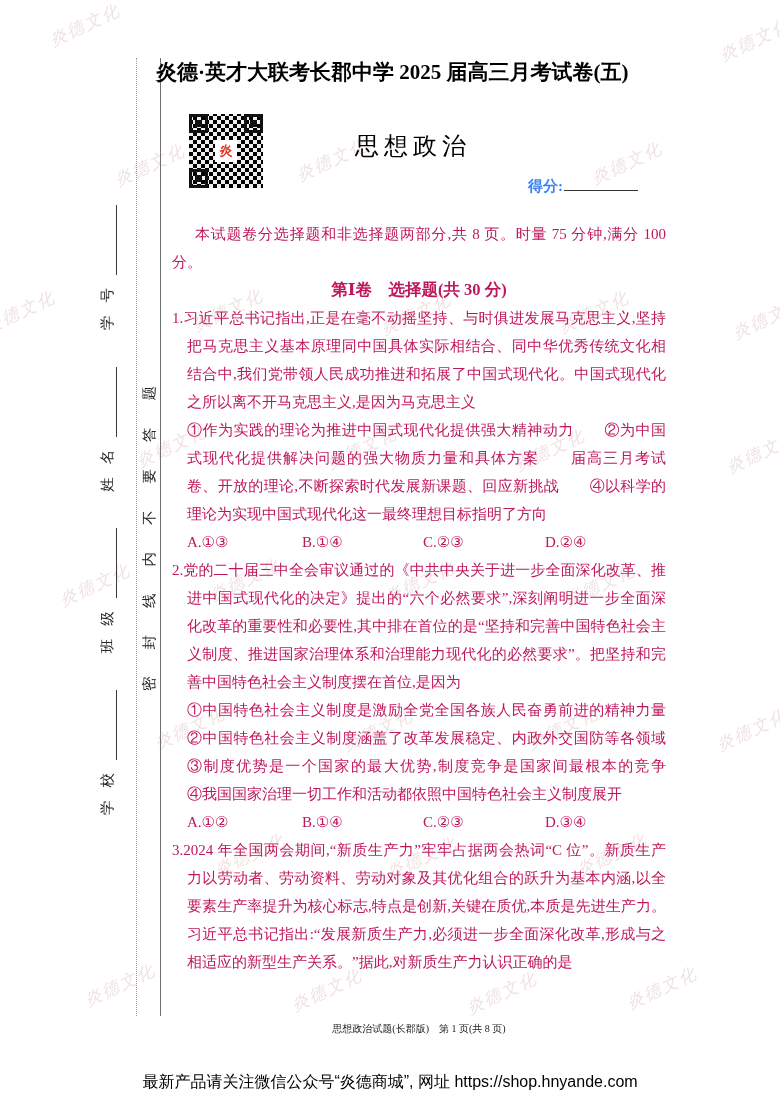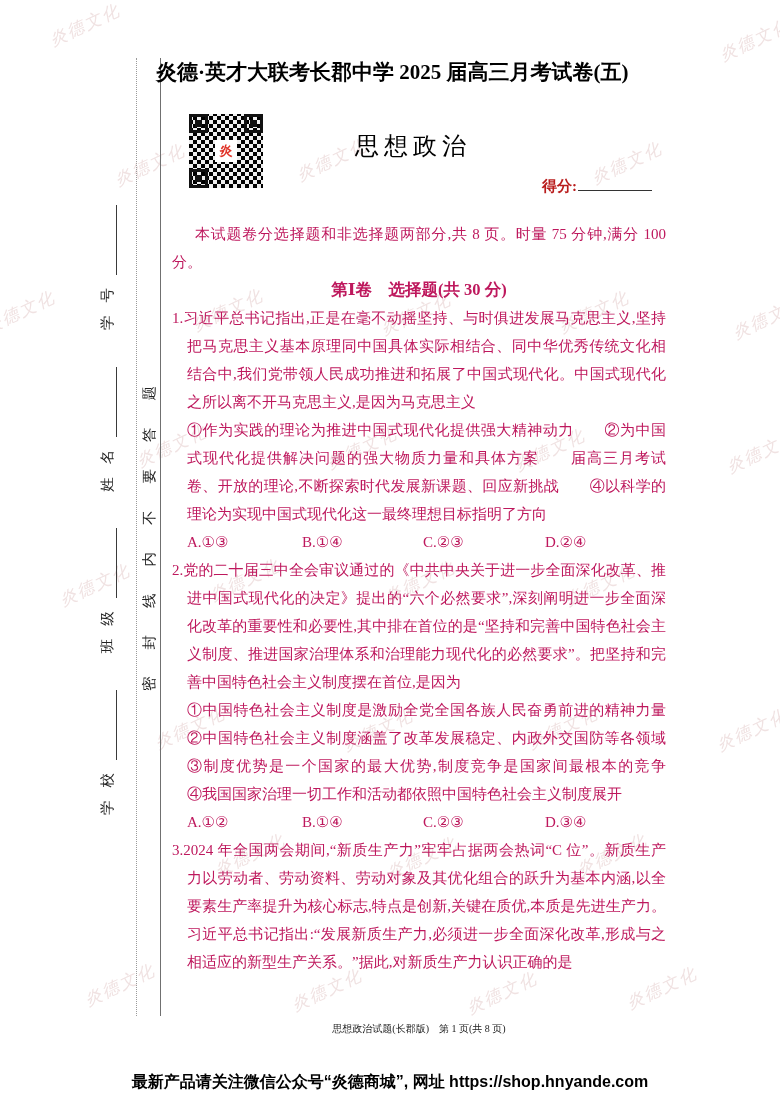--- a/index.html
+++ b/index.html
@@ -35,38 +35,38 @@
       background-blend-mode:difference;}
   .finder{position:absolute;width:19px;height:19px;box-sizing:border-box;
       border:3px solid #111;padding:3px;background:#111;background-clip:content-box;}
   .f-tl{left:2px;top:2px}.f-tr{right:2px;top:2px}.f-bl{left:2px;bottom:2px}
   .qr-logo{position:absolute;left:50%;top:50%;width:22px;height:22px;transform:translate(-50%,-50%);
       background:#fff;display:flex;align-items:center;justify-content:center;}
   .qr-flame{color:#e03428;font-size:13px;font-weight:bold;font-family:"Liberation Sans","DejaVu Sans",sans-serif;}
   .subject{position:absolute;top:130px;left:293px;width:240px;text-align:center;
       font-size:24px;font-weight:normal;letter-spacing:5px;color:#000;
       font-family:"Liberation Sans","DejaVu Sans",sans-serif;}
-  .score{position:absolute;top:177px;left:542px;font-size:15px;font-weight:bold;color:#b91c1c;}
+  .score{position:absolute;top:177px;left:528px;font-size:15px;font-weight:bold;color:#3b82f6;}
   .score-line{display:inline-block;width:74px;height:2px;border-bottom:1px solid #333;margin-left:1px;}
 
   
   .main{position:absolute;left:172px;top:220px;width:494px;font-size:15px;line-height:28px;
       text-align:justify;word-break:break-all;color:#be185d;}
   .main p{margin:0;}
   .intro{text-indent:23px;}
   .section{margin:13px 0 8px 0;text-align:center;font-weight:bold;font-size:16.5px;line-height:28px;}
   .part .ph{font-weight:bold;font-family:"Liberation Sans","DejaVu Sans",sans-serif;}
   .stem{padding-left:15px;text-indent:-15px;}
   .items{padding-left:15px;}
   .choices{margin-left:15px;display:grid;grid-template-columns:115px 121px 122px 1fr;line-height:28px;}
 
   
   .footer{position:absolute;left:172px;width:494px;top:1022px;text-align:center;font-size:10px;color:#222;}
   .bottom-note{position:absolute;left:0;width:780px;top:1072px;text-align:center;
-      font-size:16px;font-weight:bold;color:#000;
+      font-size:16px;font-weight:normal;color:#000;
       font-family:"Liberation Sans","DejaVu Sans",sans-serif;}
 </style>
 </head>
 <body>
 
 <div class="page">
 
   <div class="wm-layer" id="wm-layer">
       <span class="wm" style="left: 85px; top: 25px; color: rgb(240, 226, 226);">炎德文化</span>
       <span class="wm" style="left: 755px; top: 40px; color: rgb(240, 226, 226);">炎德文化</span>

